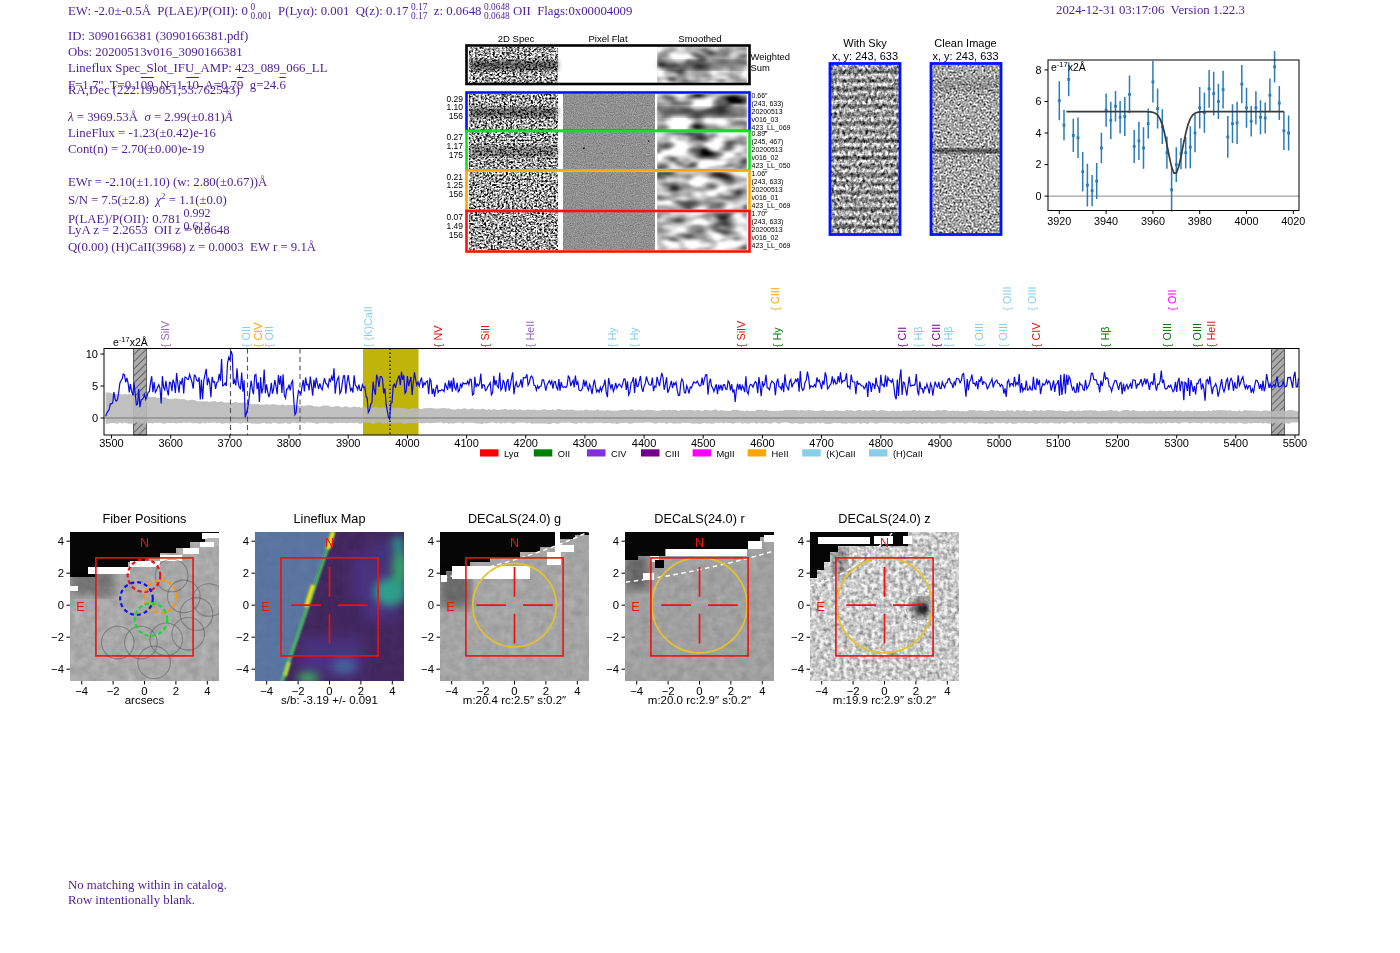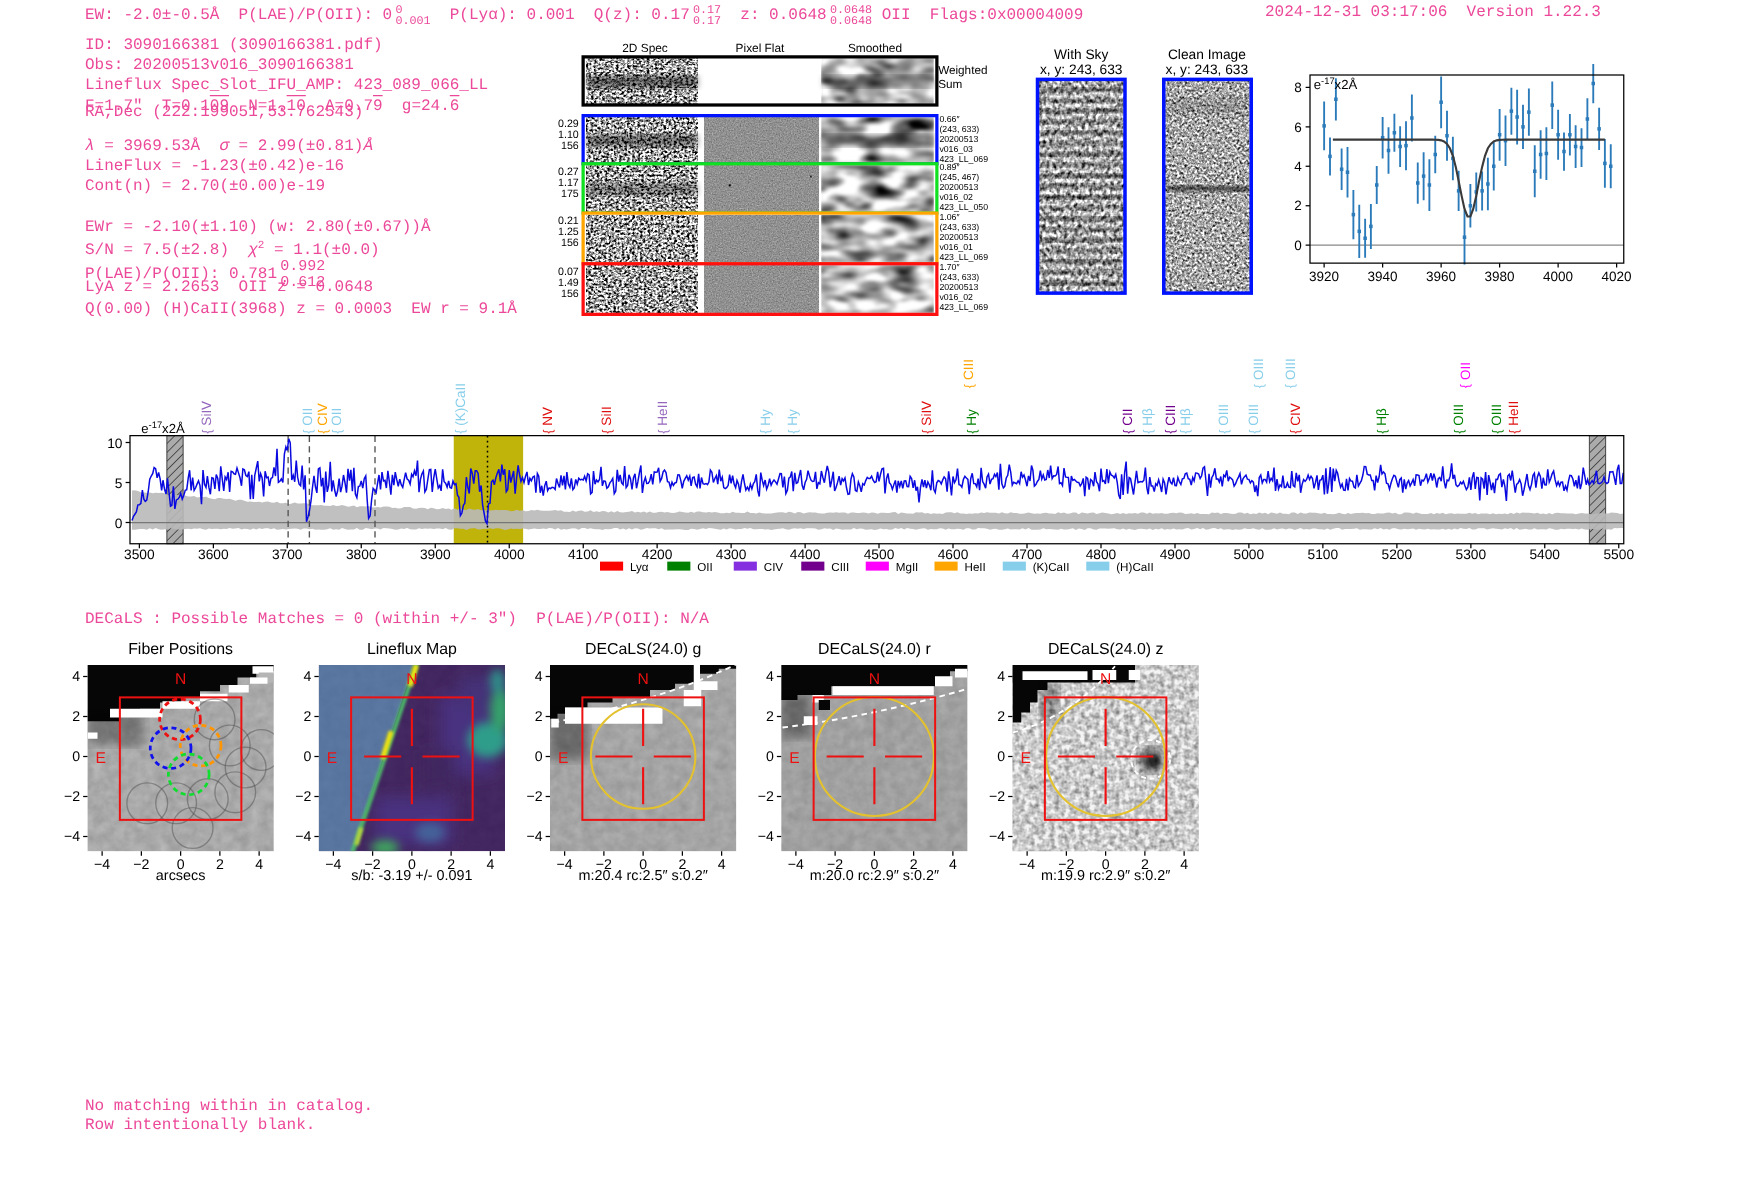--- a/index.html
+++ b/index.html
@@ -1,16 +1,16 @@
 <!DOCTYPE html>
 <html><head><meta charset="utf-8"><title>spec</title>
 <style>
 html,body{margin:0;padding:0;background:#fff}
 .page{position:relative;width:1400px;height:953px;background:#fff;overflow:hidden}
-.mono{position:absolute;font-family:Liberation Mono, monospace;font-size:12.8px;color:#ec4899;white-space:pre;line-height:1.15}
+.mono{position:absolute;font-family:Liberation Serif, serif;font-size:12.8px;color:#4c1d95;white-space:pre;line-height:1.15}
 </style></head>
 <body>
 <div class="page">
 <svg width="1400" height="953" font-family="Liberation Sans,sans-serif" style="position:absolute;left:0;top:0">
 <defs>
 <filter id="fSpecA" color-interpolation-filters="sRGB" x="0" y="0" width="100%" height="100%">
  <feTurbulence type="fractalNoise" baseFrequency="0.45 0.55" numOctaves="2" seed="11"></feTurbulence>
  <feColorMatrix type="matrix" values="0.33 0.33 0.33 0 0 0.33 0.33 0.33 0 0 0.33 0.33 0.33 0 0 0 0 0 0 1"></feColorMatrix>
  <feComponentTransfer>
             <feFuncR type="linear" slope="5" intercept="-1.85"></feFuncR>
@@ -676,29 +676,28 @@
       <text x="915.9" y="695.0" font-size="11.3" fill="#000" text-anchor="middle">2</text>
       <line x1="806.5" y1="573.2" x2="810.0" y2="573.2" stroke="#000" stroke-width="1"></line>
       <text x="804.0" y="577.2" font-size="11.3" fill="#000" text-anchor="end">2</text>
       <line x1="947.3" y1="681.0" x2="947.3" y2="684.5" stroke="#000" stroke-width="1"></line>
       <text x="947.3" y="695.0" font-size="11.3" fill="#000" text-anchor="middle">4</text>
       <line x1="806.5" y1="541.2" x2="810.0" y2="541.2" stroke="#000" stroke-width="1"></line>
       <text x="804.0" y="545.2" font-size="11.3" fill="#000" text-anchor="end">4</text>
       <text x="884.5" y="704.0" font-size="11.5" fill="#000" text-anchor="middle">m:19.9 rc:2.9″  s:0.2″</text>
     </svg>
 <div class="mono" style="left:68px;top:2.5px">EW: -2.0±-0.5Å  P(LAE)/P(OII): 0 <span style="display:inline-block;vertical-align:-0.55em;font-size:9.4px;line-height:1.06;letter-spacing:0">0<br>0.001</span>  P(Lyα): 0.001  Q(z): 0.17 <span style="display:inline-block;vertical-align:-0.55em;font-size:9.4px;line-height:1.06;letter-spacing:0">0.17<br>0.17</span>  z: 0.0648 <span style="display:inline-block;vertical-align:-0.55em;font-size:9.4px;line-height:1.06;letter-spacing:0">0.0648<br>0.0648</span> OII  Flags:0x00004009</div>
-    <div class="mono" style="left:1012px;top:2.5px">2024-12-31 03:17:06  Version 1.22.3</div>
+    <div class="mono" style="left:1056px;top:2.5px">2024-12-31 03:17:06  Version 1.22.3</div>
     <div class="mono" style="left:68px;top:28.9px">ID: 3090166381 (3090166381.pdf)</div>
     <div class="mono" style="left:68px;top:45.1px">Obs: 20200513v016_3090166381</div>
     <div class="mono" style="left:68px;top:61.3px">Lineflux Spec_Slot_IFU_AMP: 423_089_066_LL</div>
     <div class="mono" style="left:68px;top:77.5px">F=1.7"  T=0.1<span style="text-decoration:overline">09</span>  N=1.<span style="text-decoration:overline">10</span>  A=0.7<span style="text-decoration:overline">9</span>  g=24.<span style="text-decoration:overline">6</span></div>
     <div class="mono" style="left:68px;top:83px">RA,Dec (222.199051,53.762543)</div>
     <div class="mono" style="left:68px;top:109.9px"><i>λ</i> = 3969.53Å  <i>σ</i> = 2.99(±0.81)<i>Å</i></div>
     <div class="mono" style="left:68px;top:126.1px">LineFlux = -1.23(±0.42)e-16</div>
     <div class="mono" style="left:68px;top:142.3px">Cont(n) = 2.70(±0.00)e-19</div>
     <div class="mono" style="left:68px;top:174.7px">EWr = -2.10(±1.10) (w: 2.80(±0.67))Å</div>
     <div class="mono" style="left:68px;top:190.9px">S/N = 7.5(±2.8)  <i>χ</i><sup style="font-size:8.8px">2</sup> = 1.1(±0.0)</div>
     <div class="mono" style="left:68px;top:207.1px">P(LAE)/P(OII): 0.781 <span style="display:inline-block;vertical-align:-0.55em;font-size:12px;line-height:1.06;letter-spacing:0">0.992<br>0.612</span></div>
     <div class="mono" style="left:68px;top:223.3px">LyA z = 2.2653  OII z = 0.0648</div>
     <div class="mono" style="left:68px;top:239.5px">Q(0.00) (H)CaII(3968) z = 0.0003  EW r = 9.1Å</div>
-    <div class="mono" style="left:68px;top:487.5px">DECaLS : Possible Matches = 0 (within +/- 3")  P(LAE)/P(OII): N/A</div>
     <div class="mono" style="left:68px;top:877.5px">No matching within in catalog.</div>
     <div class="mono" style="left:68px;top:893px">Row intentionally blank.</div>
 </div>
 </body></html>

